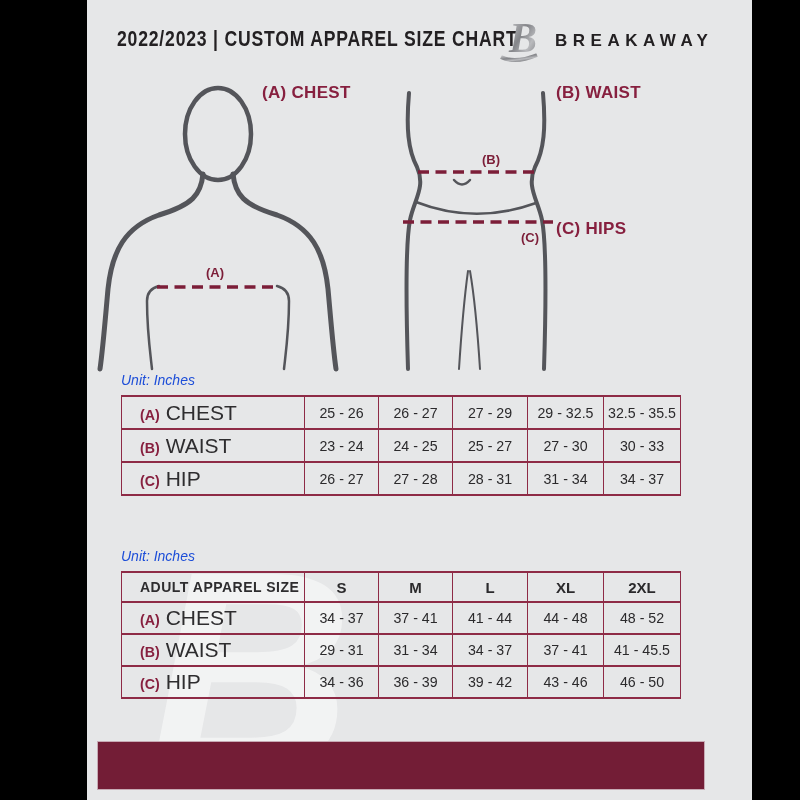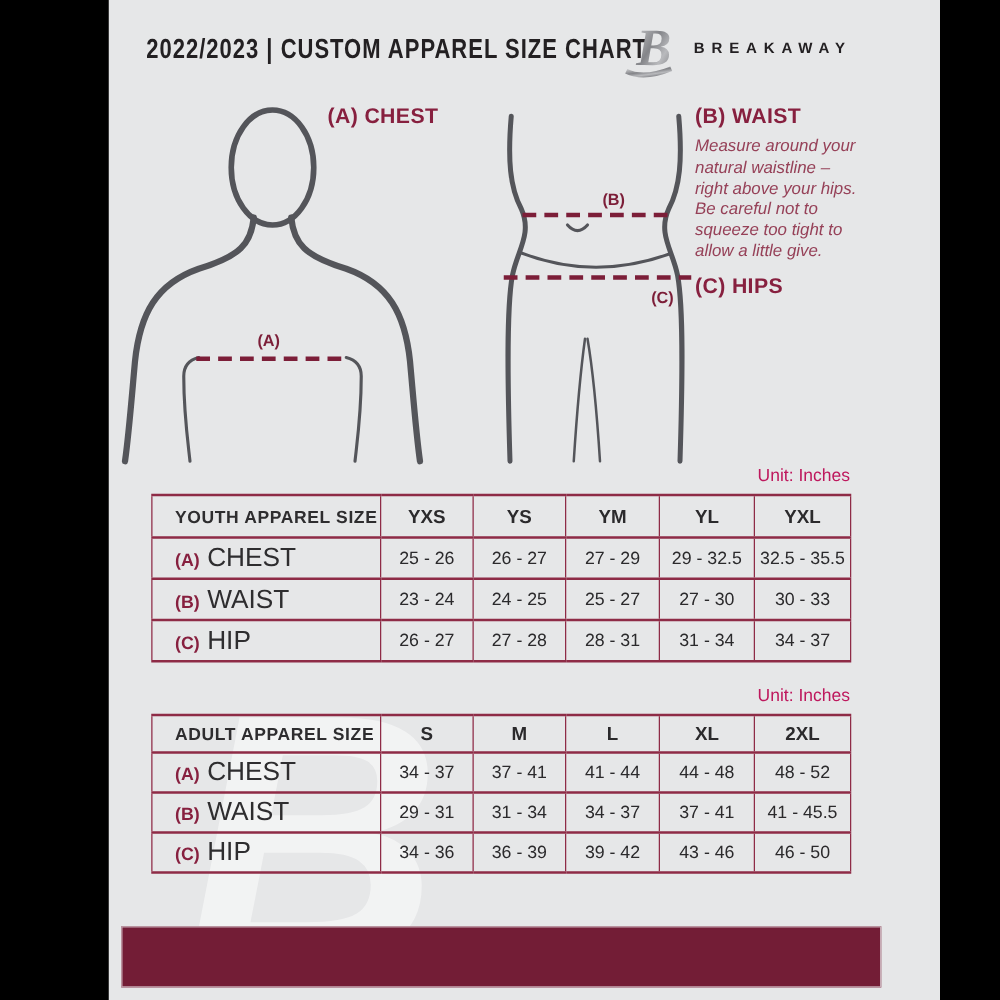--- a/index.html
+++ b/index.html
@@ -5,21 +5,21 @@
   html,body{margin:0;padding:0;background:#000;}
   .stage{position:relative;width:800px;height:800px;background:#000;overflow:hidden;
          font-family:"Liberation Sans",sans-serif;}
   .page{position:absolute;left:87px;top:0;width:665px;height:800px;background:#e6e7e8;}
 
   
   .hdr-title{position:absolute;left:30px;top:26px;font-size:22px;font-weight:bold;
              color:#232022;letter-spacing:1px;white-space:nowrap;
              transform:scaleX(0.8);transform-origin:left center;}
   .brand-logo{position:absolute;left:412px;top:8px;}
-  .brand-name{position:absolute;left:468px;top:31px;font-size:12px;font-weight:bold;
+  .brand-name{position:absolute;left:468px;top:31px;font-size:17px;font-weight:bold;
               color:#232022;letter-spacing:5.5px;white-space:nowrap;}
 
   
   .inst-head{position:absolute;font-size:17px;font-weight:bold;color:#87203f;letter-spacing:.3px;}
   .inst-body{position:absolute;font-size:13.5px;line-height:16.8px;font-style:italic;
              color:#964158;white-space:pre-line;}
   #inst-a-h{left:175px;top:83px;} #inst-a-b{left:175px;top:109px;}
   #inst-b-h{left:469px;top:83px;} #inst-b-b{left:469px;top:109px;}
   #inst-c-h{left:469px;top:219px;} #inst-c-b{left:469px;top:245px;}
 
@@ -31,21 +31,21 @@
               fill:#7c1e38;text-anchor:middle;}
 
   
   .watermark{position:absolute;left:62px;top:530px;font-size:282px;line-height:1;
              font-weight:bold;font-style:italic;color:#ffffff;opacity:.5;z-index:0;}
 
   
   .size-section{position:absolute;left:34px;width:559px;z-index:1;}
   #youth-section{top:370px;} #adult-section{top:546px;}
   .tbl-title{text-align:center;font-weight:bold;font-size:15.5px;color:#39393b;letter-spacing:.3px;}
-  .tbl-unit{text-align:right;font-size:14px;color:#be185d;margin-top:2px;}
+  .tbl-unit{text-align:left;font-style:italic;font-size:14px;color:#1d4ed8;margin-top:2px;}
   table.size-table{width:559px;border-collapse:collapse;table-layout:fixed;margin-top:7px;}
   .size-table td{border:2px solid #8e2b46;border-left-width:1.5px;border-right-width:1.5px;
                  text-align:center;font-size:14.2px;color:#2b2a2c;padding:0;}
   #youth-section .size-table td{height:31px;}
   #youth-section .size-table tr.hdr td{height:32px;}
   #adult-section .size-table td{height:30px;}
   #adult-section .size-table tr.hdr td{height:28px;margin-top:12px;}
   .size-table td.lbl{text-align:left;padding-left:18px;}
   .size-table tr.hdr td.lbl{font-size:14px;letter-spacing:.5px;color:#2e2d2f;}
   .size-table tr.hdr td{font-weight:bold;font-size:15px;}
@@ -101,48 +101,34 @@
         <path class="body-line" stroke-width="2" d="M 383,271 C 388,300 391,338 393,369"></path>
         <line class="dash-line" x1="331" y1="172" x2="452" y2="172"></line>
         <text class="dash-label" x="404" y="164">(B)</text>
         <line class="dash-line" x1="316" y1="222" x2="466" y2="222"></line>
         <text class="dash-label" x="443" y="242">(C)</text>
       </g>
     </svg>
 
     <div id="inst-a-h" class="inst-head">(A) CHEST</div>
     <div id="inst-b-h" class="inst-head">(B) WAIST</div>
-    <div id="inst-b-b" class="inst-body">Measure around your
-natural waistline –
-right above your hips.
-Be careful not to
-squeeze too tight to
-allow a little give.</div>
     <div id="inst-c-h" class="inst-head">(C) HIPS</div>
 
     <div id="youth-section" class="size-section">
       <div class="tbl-unit">Unit: Inches</div>
       <table class="size-table">
         <colgroup>
             <col style="width:183px">
             <col style="width:74px">
             <col style="width:74px">
             <col style="width:75px">
             <col style="width:76px">
             <col style="width:77px">
           </colgroup>
         <tbody>
-            <tr class="hdr">
-          <td class="lbl">YOUTH APPAREL SIZE</td>
-          <td>YXS</td>
-          <td>YS</td>
-          <td>YM</td>
-          <td>YL</td>
-          <td>YXL</td>
-        </tr>
         <tr>
           <td class="lbl"><span class="row-prefix">(A)</span><span class="row-label">CHEST</span></td>
           <td>25 - 26</td>
           <td>26 - 27</td>
           <td>27 - 29</td>
           <td>29 - 32.5</td>
           <td>32.5 - 35.5</td>
         </tr>
         <tr>
           <td class="lbl"><span class="row-prefix">(B)</span><span class="row-label">WAIST</span></td>

